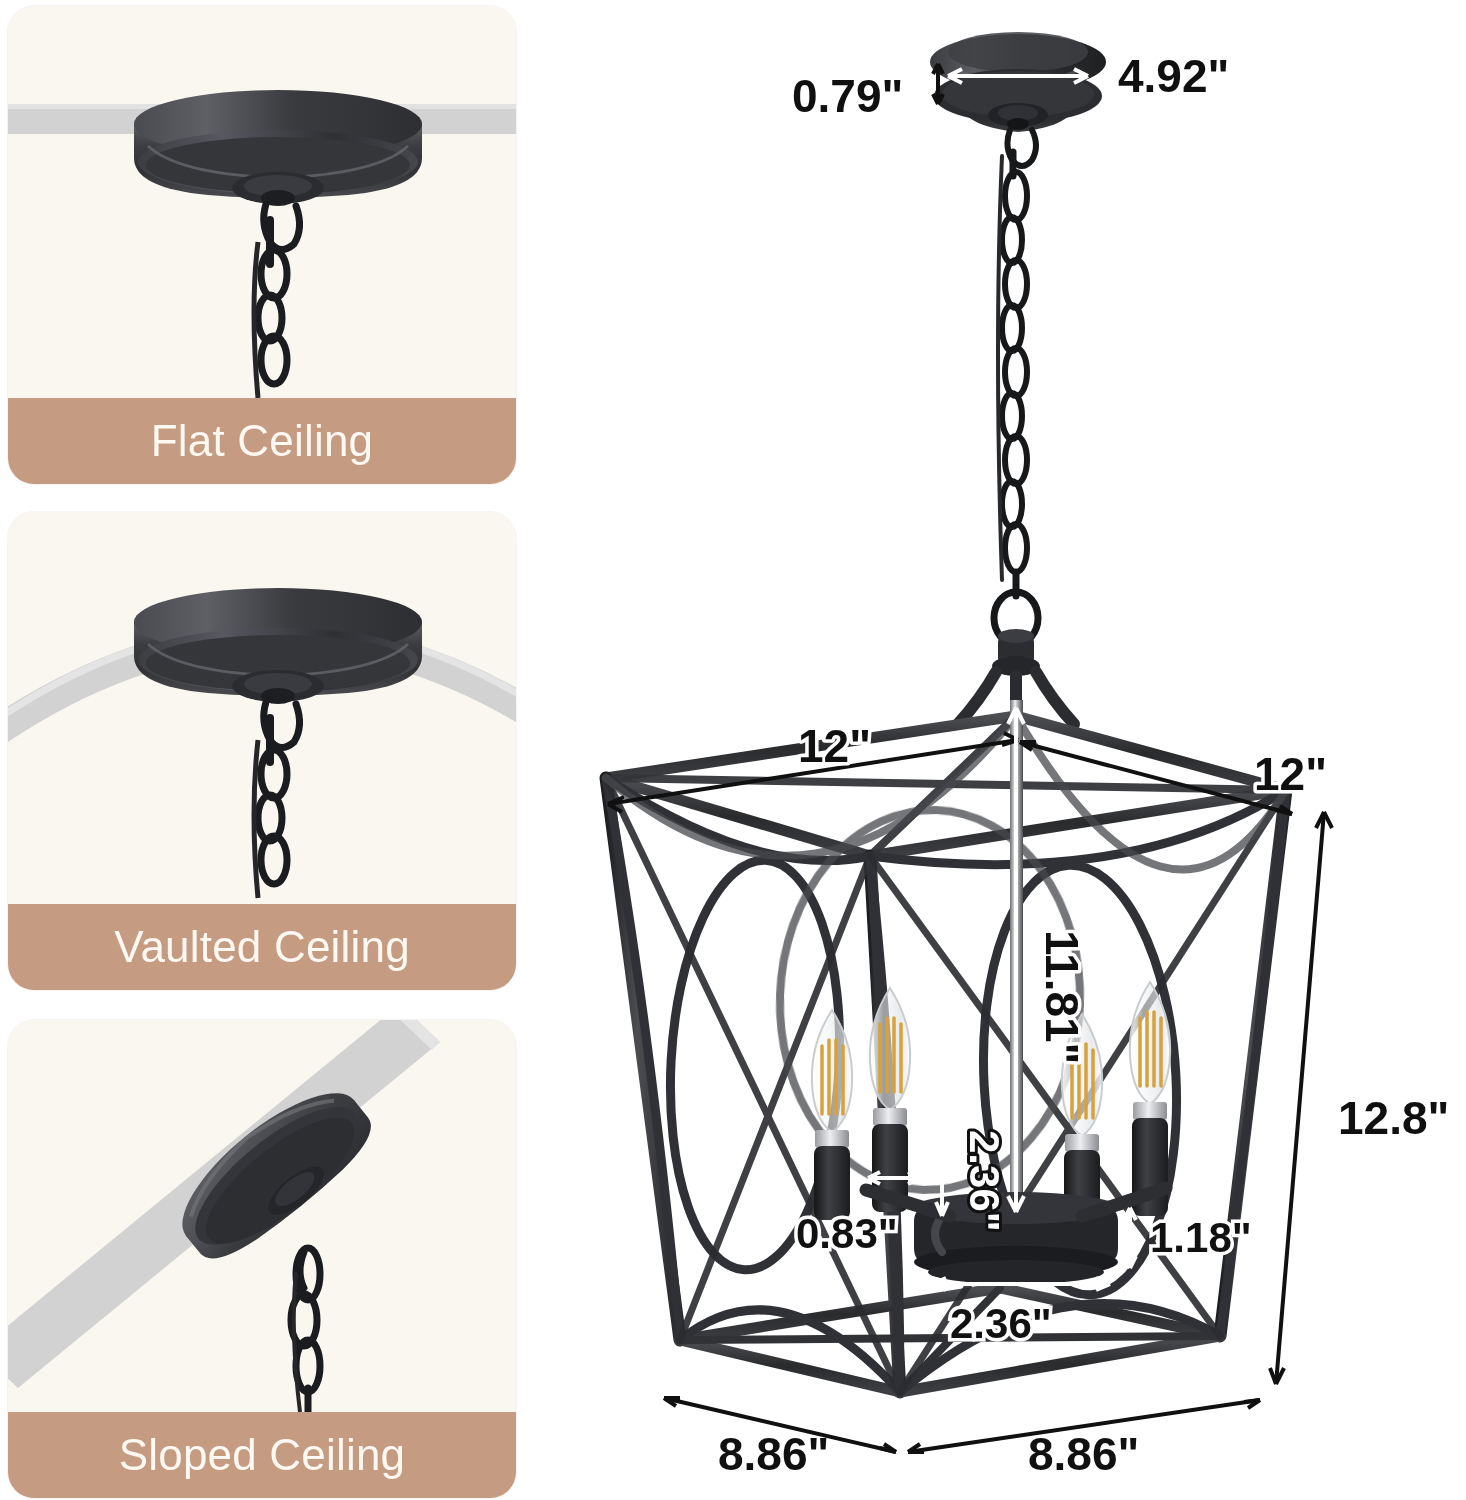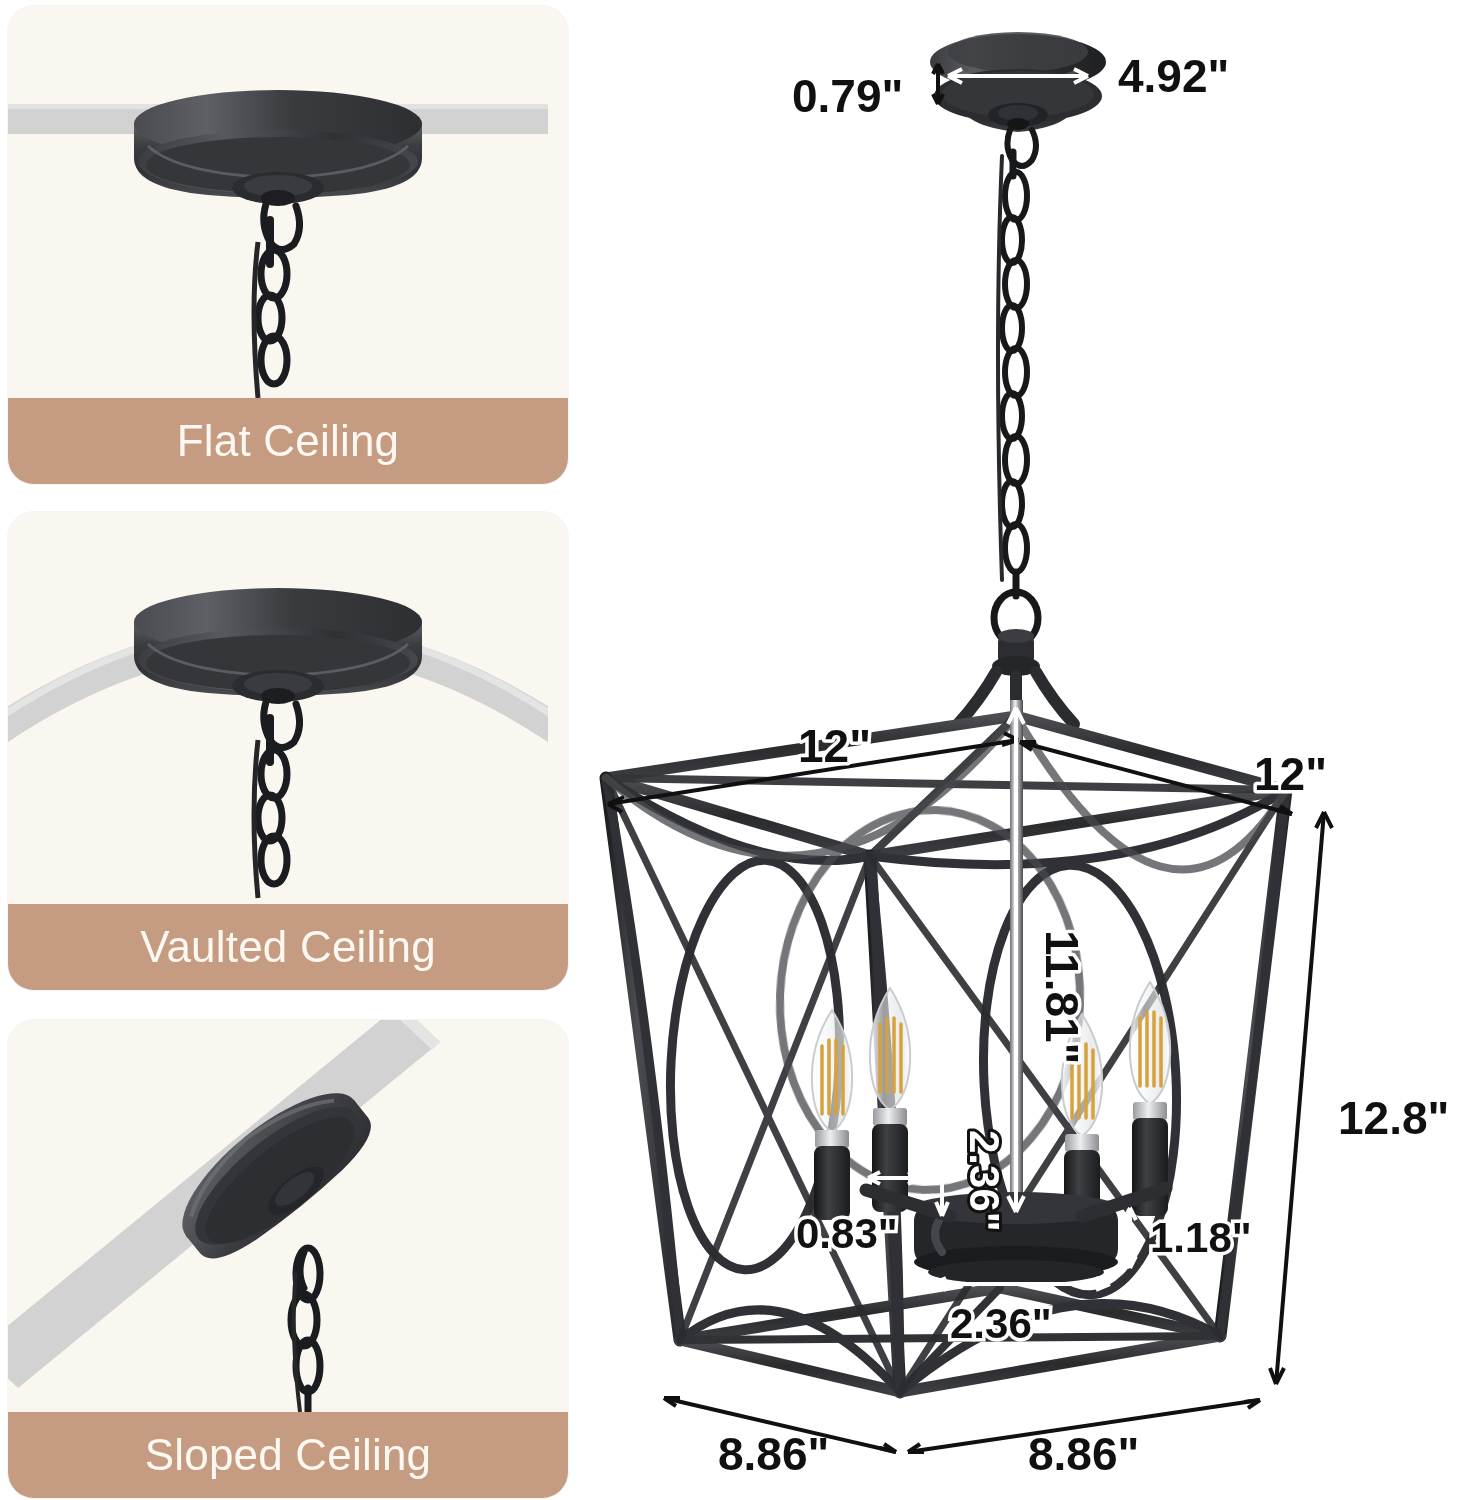--- a/index.html
+++ b/index.html
@@ -7,21 +7,21 @@
     width:1466px;height:1500px;position:relative;overflow:hidden;
     font-family:"Liberation Sans", sans-serif;
     -webkit-font-smoothing:antialiased;
   }
 
   
   #ceiling-cards{
     position:absolute;left:8px;top:6px;width:548px;height:1490px;
   }
   .ceiling-card{
-    position:absolute;left:0;width:560px;height:478px;
+    position:absolute;left:0;width:508px;height:478px;
     background:#faf7f0;
     border-radius:26px;
     overflow:hidden;
     box-shadow:0 0 0 1px rgba(0,0,0,.045);
   }
   .ceiling-card.c1{top:0;}
   .ceiling-card.c2{top:506px;text-align:right;}
   .ceiling-card.c3{top:1014px;text-align:center;}
 
   .card-scene{position:absolute;inset:0;overflow:hidden;}

